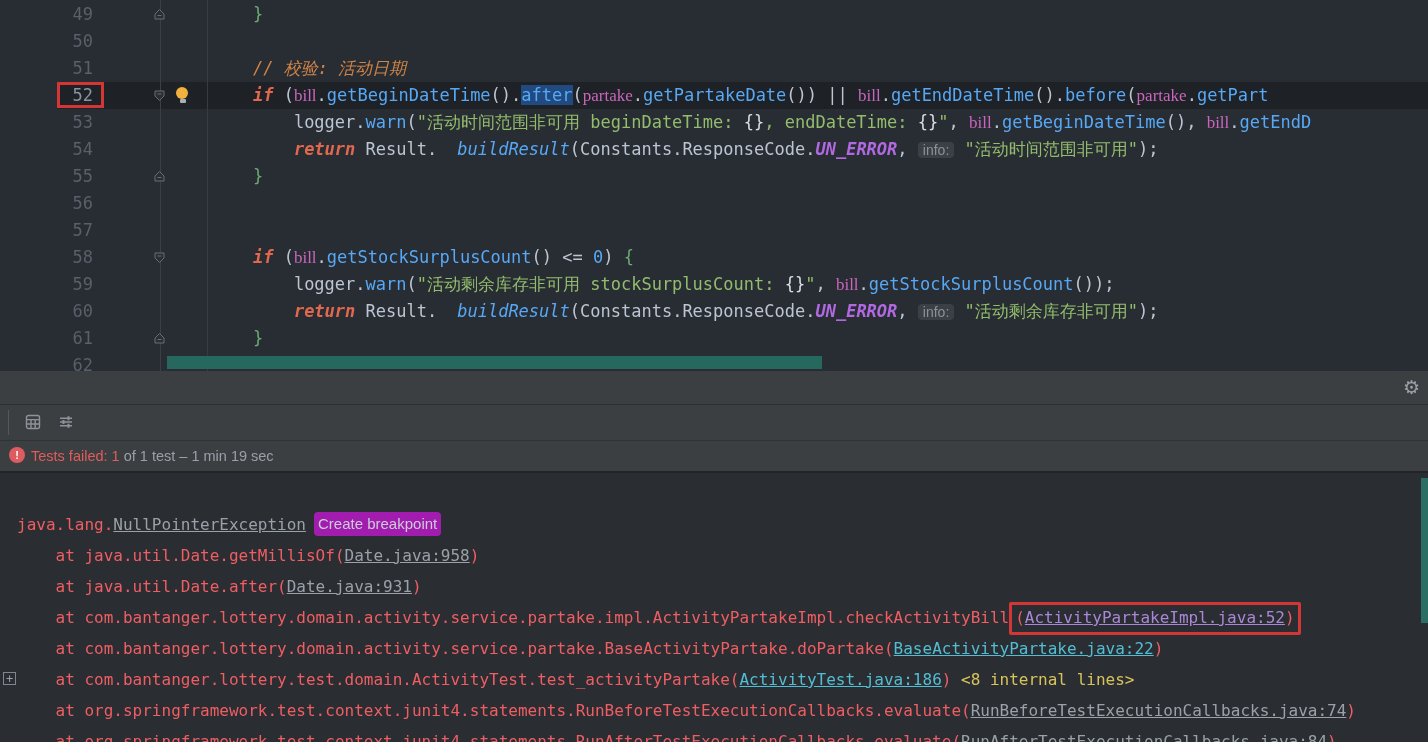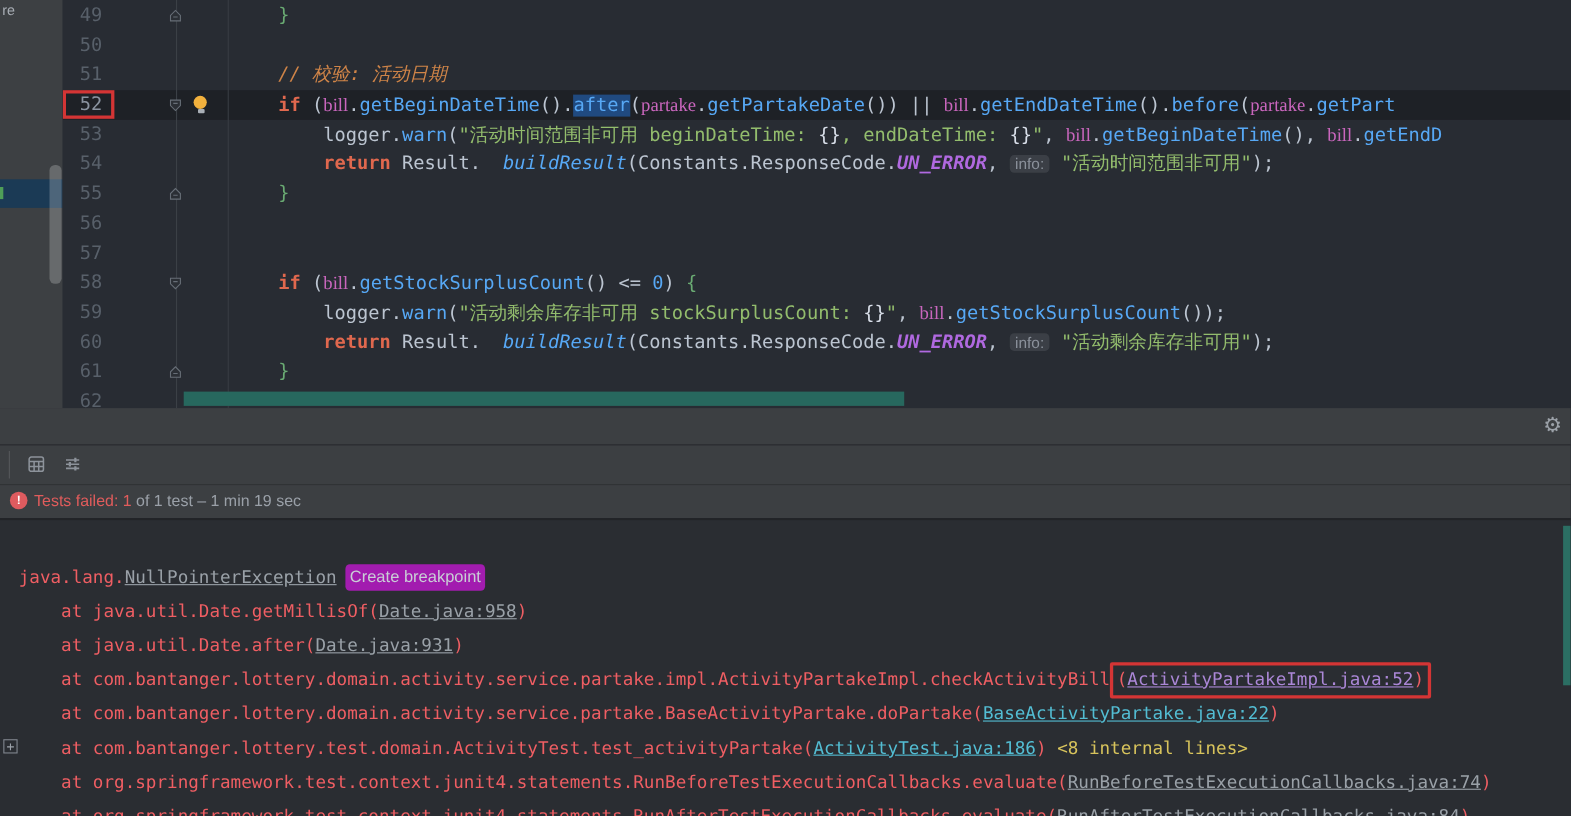--- a/index.html
+++ b/index.html
@@ -21,21 +21,21 @@
   #gutter-sep{position:absolute;left:150px;top:0;width:1px;height:371px;background:#383c42;z-index:1;}
   .ln{position:absolute;left:0;top:0;width:36px;text-align:right;color:#58606a;font:17px/27px "DejaVu Sans Mono",monospace;z-index:2;}
   .ed-line.current .ln{color:#8a93a0;}
   .num-red-box{position:absolute;left:0;top:0;width:47px;height:26px;border:3px solid #d43535;box-sizing:border-box;z-index:5;}
   .fold-marker{position:absolute;left:96px;top:7px;width:13px;height:13px;z-index:3;}
   .bulb{position:absolute;left:119px;top:5px;width:14px;height:17px;z-index:3;}
   .bulb .glass{width:12px;height:12px;border-radius:50%;background:#f2b13d;}
   .bulb .base{width:6px;height:4px;margin:0 auto;background:#a9afb6;border-radius:1px;}
   .code{position:absolute;left:155px;top:0;white-space:pre;font:17px/27px "DejaVu Sans Mono",monospace;z-index:2;}
 
-  .tk-kw{color:#e0684e;font-weight:bold;}
+  .tk-kw{color:#e0684e;font-style:italic;font-weight:bold;}
   .tk-var{color:#c966bd;font-family:Liberation Serif, serif;}
   .tk-fn{color:#57a8f5;}
   .tk-fni{color:#57a8f5;font-style:italic;margin-left:20px;}
   .tk-plain{color:#bcc5d1;}
   .tk-str{color:#93bd6d;}
   .tk-strb{color:#d8dee8;}
   .tk-brace{color:#6aab73;}
   .tk-cmt{color:#cf8448;font-style:italic;}
   .tk-const{color:#b069e0;font-style:italic;font-weight:bold;}
   .tk-numlit{color:#57a8f5;}
@@ -73,26 +73,20 @@
   .red-box{border:3px solid #d43535;border-radius:2px;padding:3px 3px 5px 3px;}
   .chip{display:inline-block;background:#a21caf;color:#c9ced6;border-radius:4px;padding:0px 4px;margin-left:8px;font:15px/24px "Liberation Sans",sans-serif;vertical-align:1px;cursor:pointer;}
   .expand-btn{position:absolute;left:3px;top:8px;width:13px;height:13px;border:1px solid #80868e;color:#9aa0a8;font:12px/13px "DejaVu Sans Mono",monospace;text-align:center;box-sizing:border-box;cursor:pointer;}
   #console-scrollbar{position:absolute;right:0;top:5px;width:7px;height:145px;background:#2b6e63;}
 </style>
 </head>
 <body>
 
 <div id="app">
 
-  <div id="sidebar">
-    <span id="sidebar-label">re</span>
-    <div id="sidebar-selected-row"></div>
-    <div id="sidebar-file-sliver"></div>
-    <div id="sidebar-scrollbar"></div>
-  </div>
 
   <div id="editor">
     <div id="fold-vline"></div>
     <div id="gutter-sep"></div>
     <div id="editor-lines">
         <div class="ed-line">
           <span class="ln">49</span>
           <svg class="fold-marker" viewBox="0 0 13 13">
             <path d="M2 11 V6 L6.5 1.5 L11 6 V11 Z" fill="#2b2f35" stroke="#676e77"></path>
             <path d="M4.5 7.5 h4" stroke="#676e77"></path>

